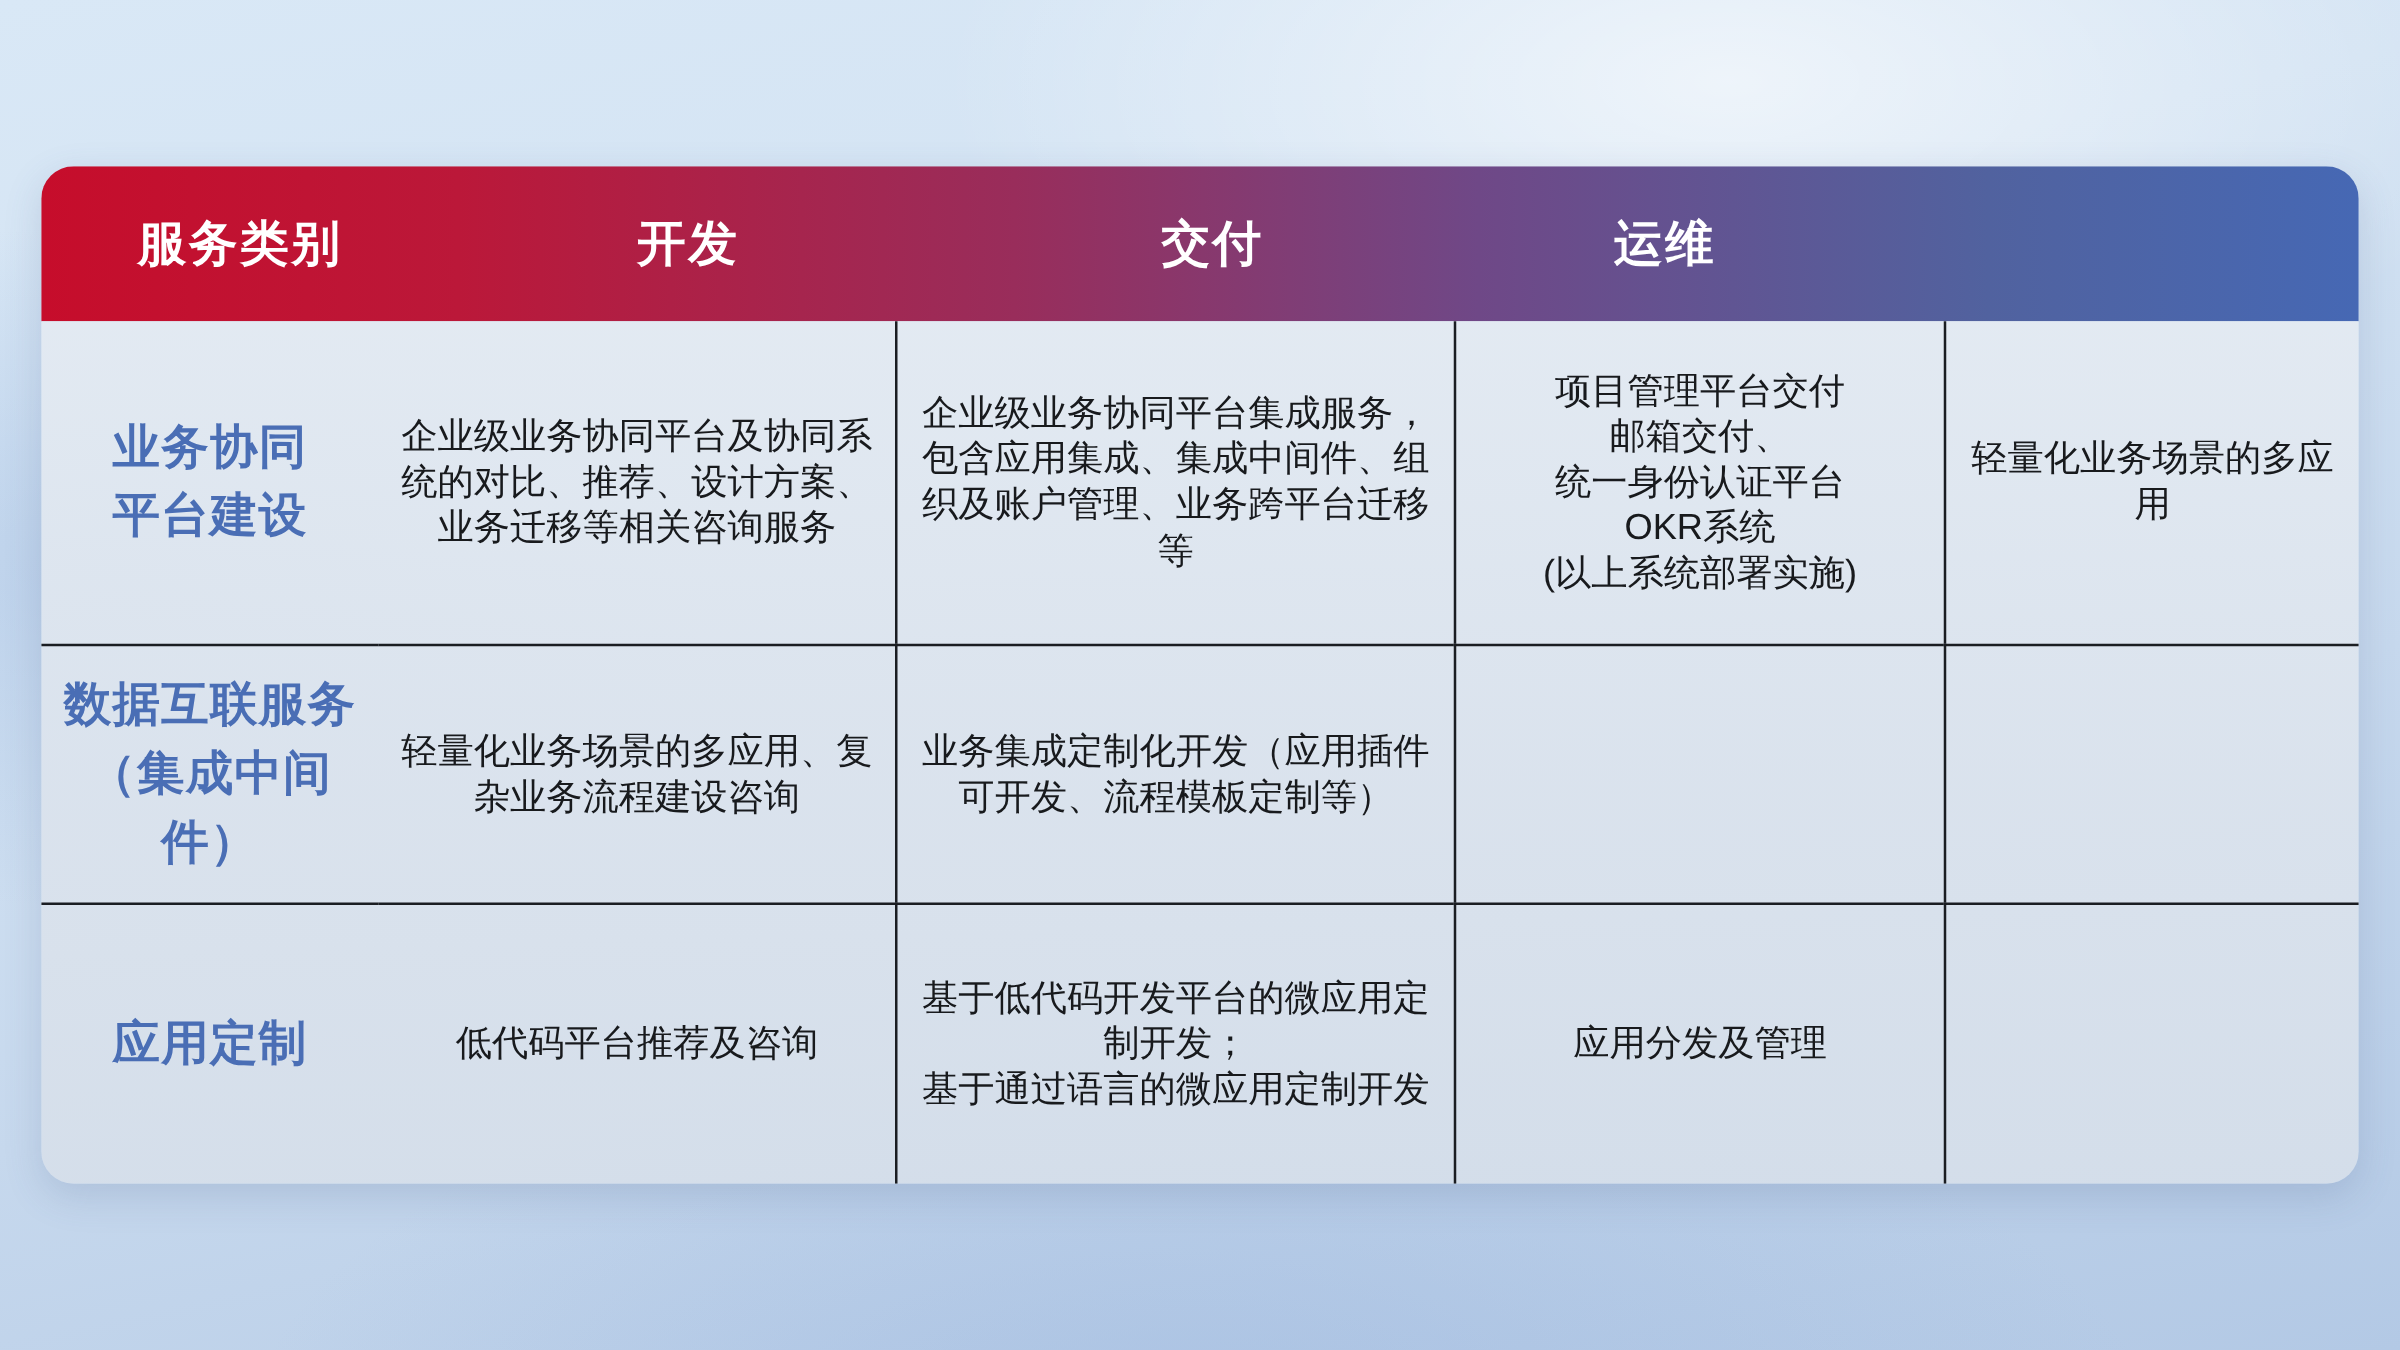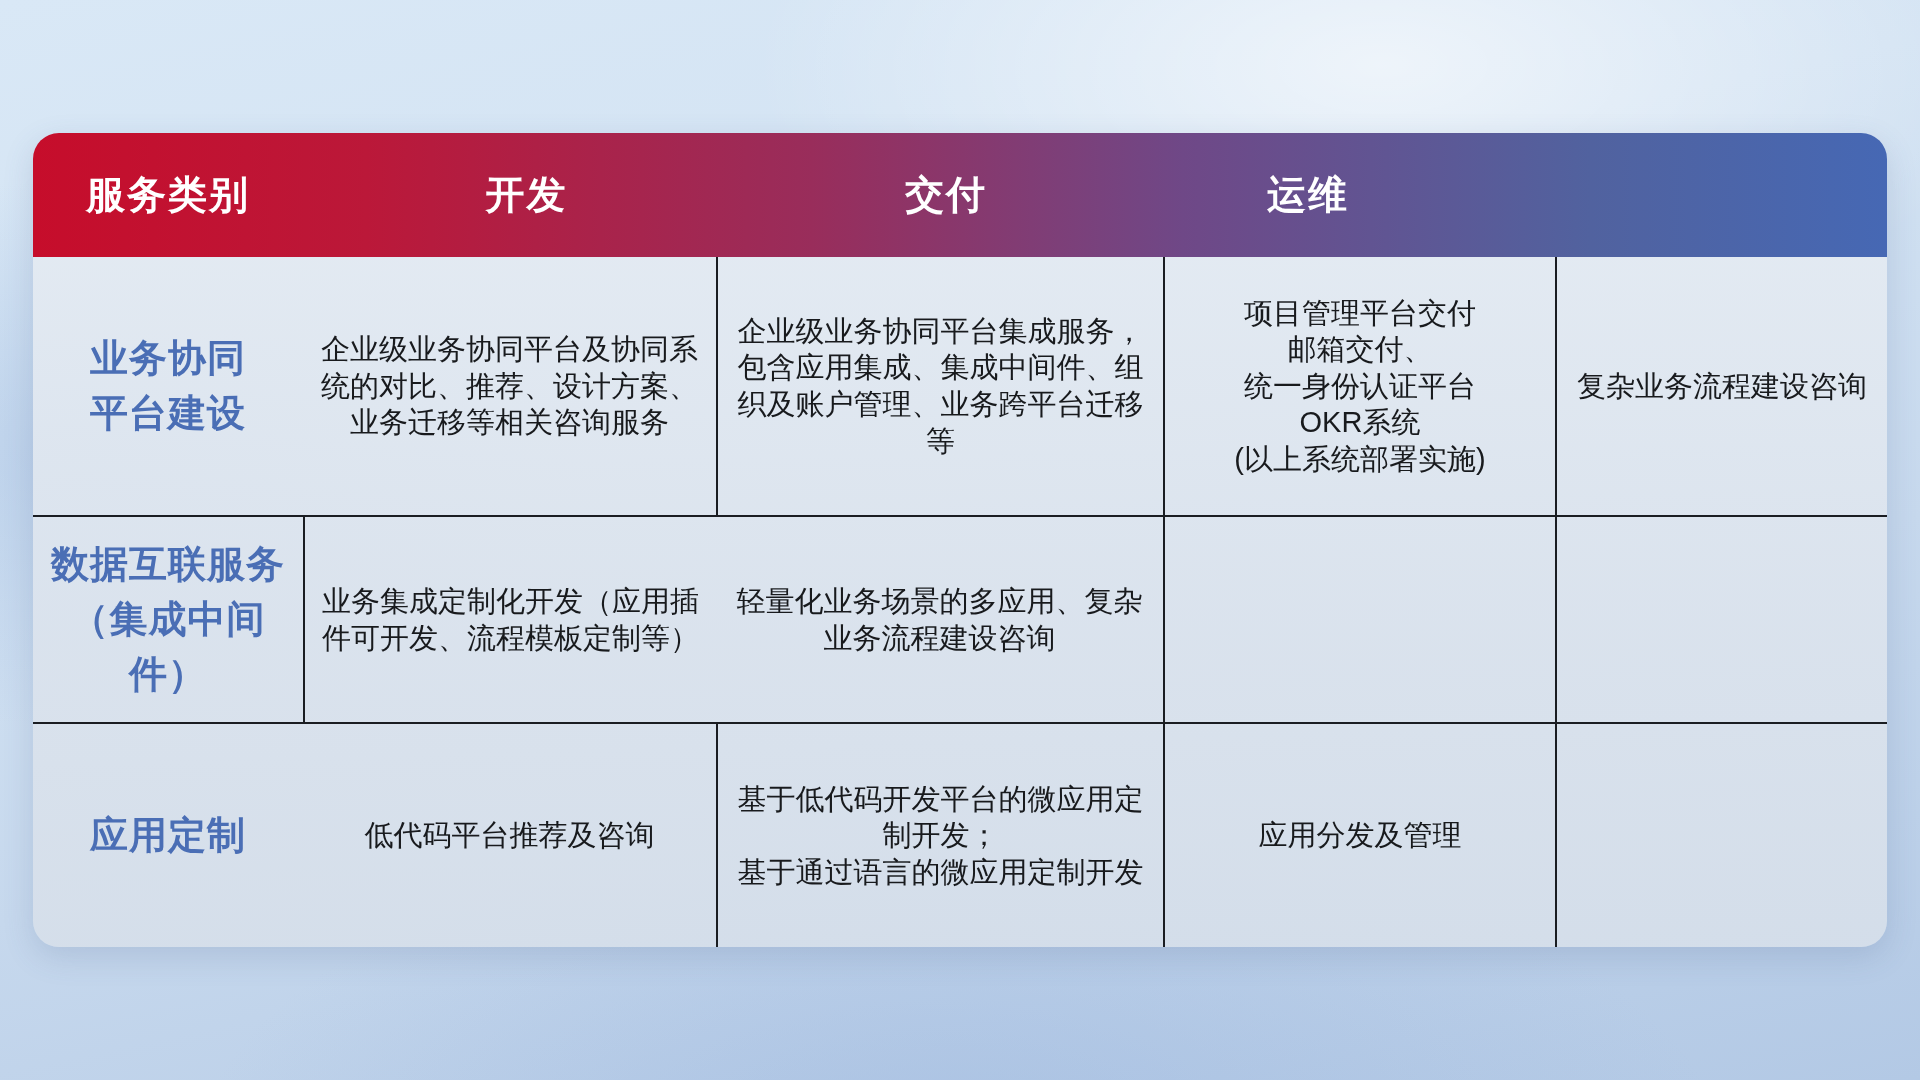--- a/index.html
+++ b/index.html
@@ -37,21 +37,21 @@
   }
   .hcell {
     display: flex;
     align-items: center;
     justify-content: center;
     color: #FFFFFF;
     font-size: 39px;
     font-weight: 700;
     letter-spacing: 2px;
   }
-  .hc1 { width: 270px; }
+  .hc1 { width: 270px; padding-left: 24px; }
   .hc2 { width: 413px; }
   .hc3 { width: 447px; }
   .hc4 { width: 392px; }
   .hc5 { width: 332px; }
 
   .tbody {
     display: grid;
     grid-template-columns: 270px 413px 447px 392px 332px;
     grid-template-rows: 258px 207px 225px;
     height: 690px;
@@ -97,26 +97,26 @@
 
       <div class="cell cat">业务协同
 平台建设</div>
       <div class="cell">企业级业务协同平台及协同系统的对比、推荐、设计方案、业务迁移等相关咨询服务</div>
       <div class="cell bl">企业级业务协同平台集成服务，包含应用集成、集成中间件、组织及账户管理、业务跨平台迁移等</div>
       <div class="cell bl">项目管理平台交付
 邮箱交付、
 统一身份认证平台
 OKR系统
 (以上系统部署实施)</div>
-      <div class="cell bl">复杂业务流程建设咨询</div>
+      <div class="cell bl">轻量化业务场景的多应用</div>
 
       <div class="cell cat bt">数据互联服务
 （集成中间件）</div>
+      <div class="cell bt">轻量化业务场景的多应用、复杂业务流程建设咨询</div>
       <div class="cell bl bt">业务集成定制化开发（应用插件可开发、流程模板定制等）</div>
-      <div class="cell bt">轻量化业务场景的多应用、复杂业务流程建设咨询</div>
       <div class="cell bl bt"></div>
       <div class="cell bl bt"></div>
 
       <div class="cell cat bt">应用定制</div>
       <div class="cell bt">低代码平台推荐及咨询</div>
       <div class="cell bl bt">基于低代码开发平台的微应用定制开发；
 基于通过语言的微应用定制开发</div>
       <div class="cell bl bt">应用分发及管理</div>
       <div class="cell bl bt"></div>
     </div>

